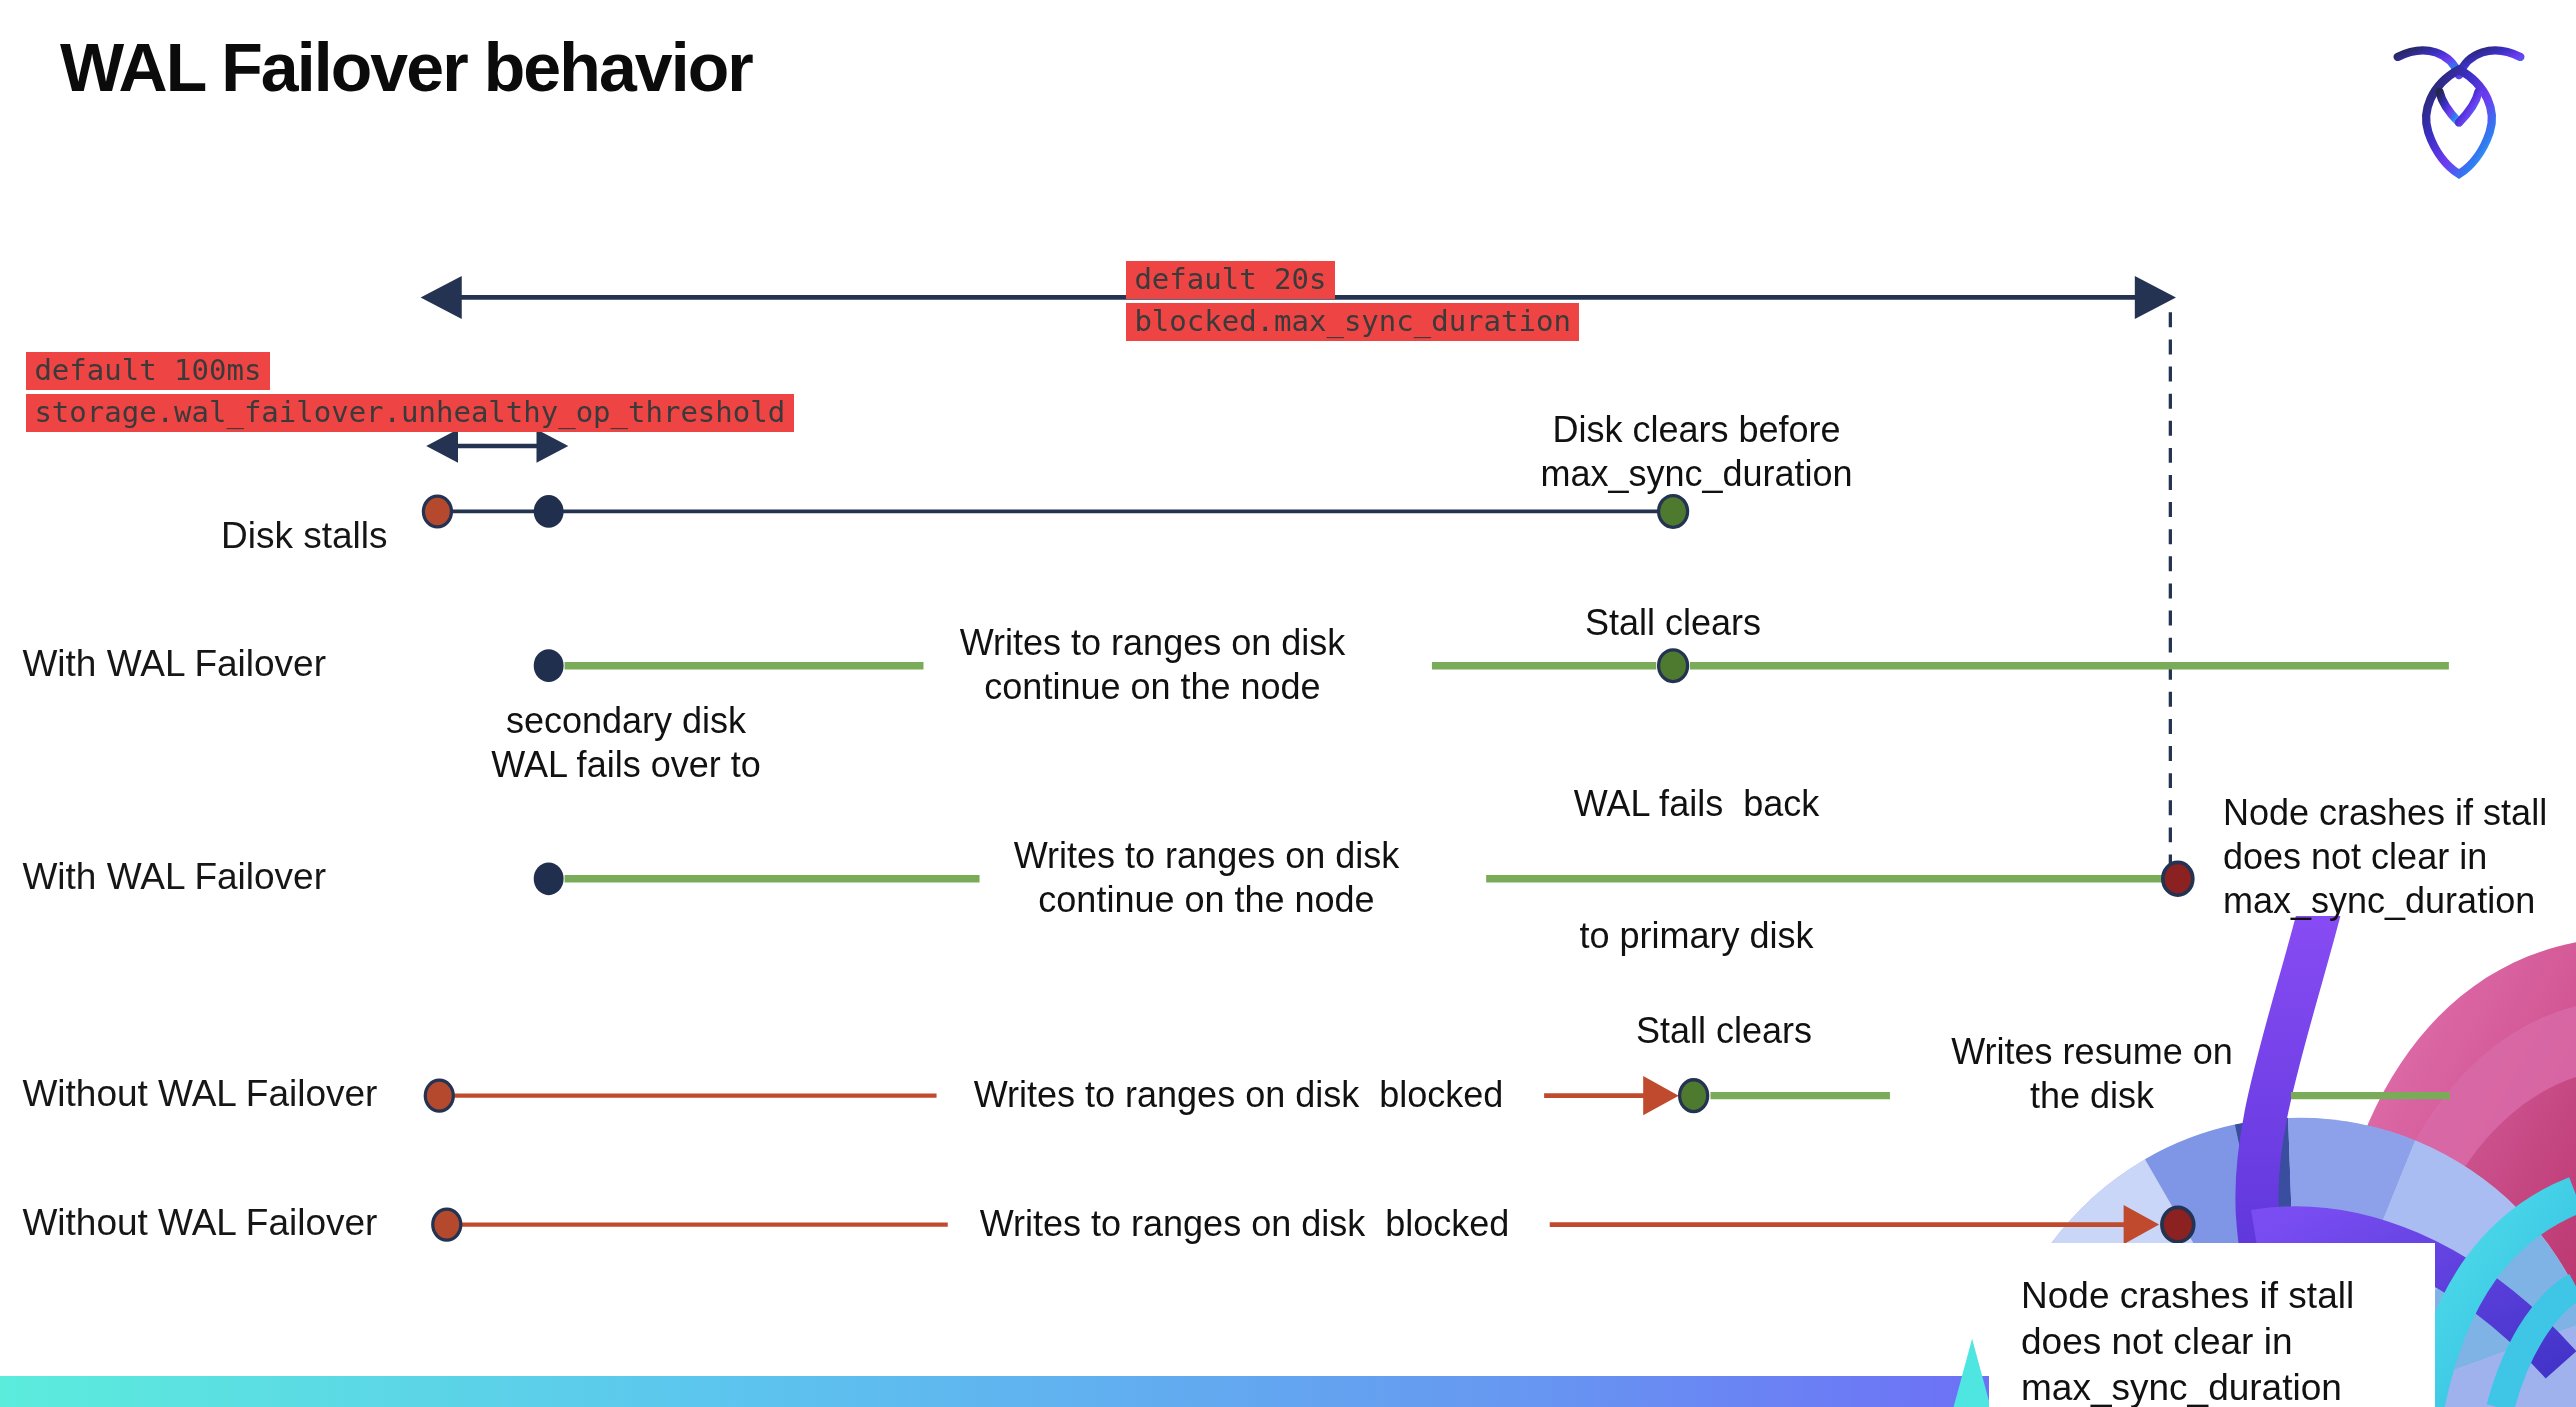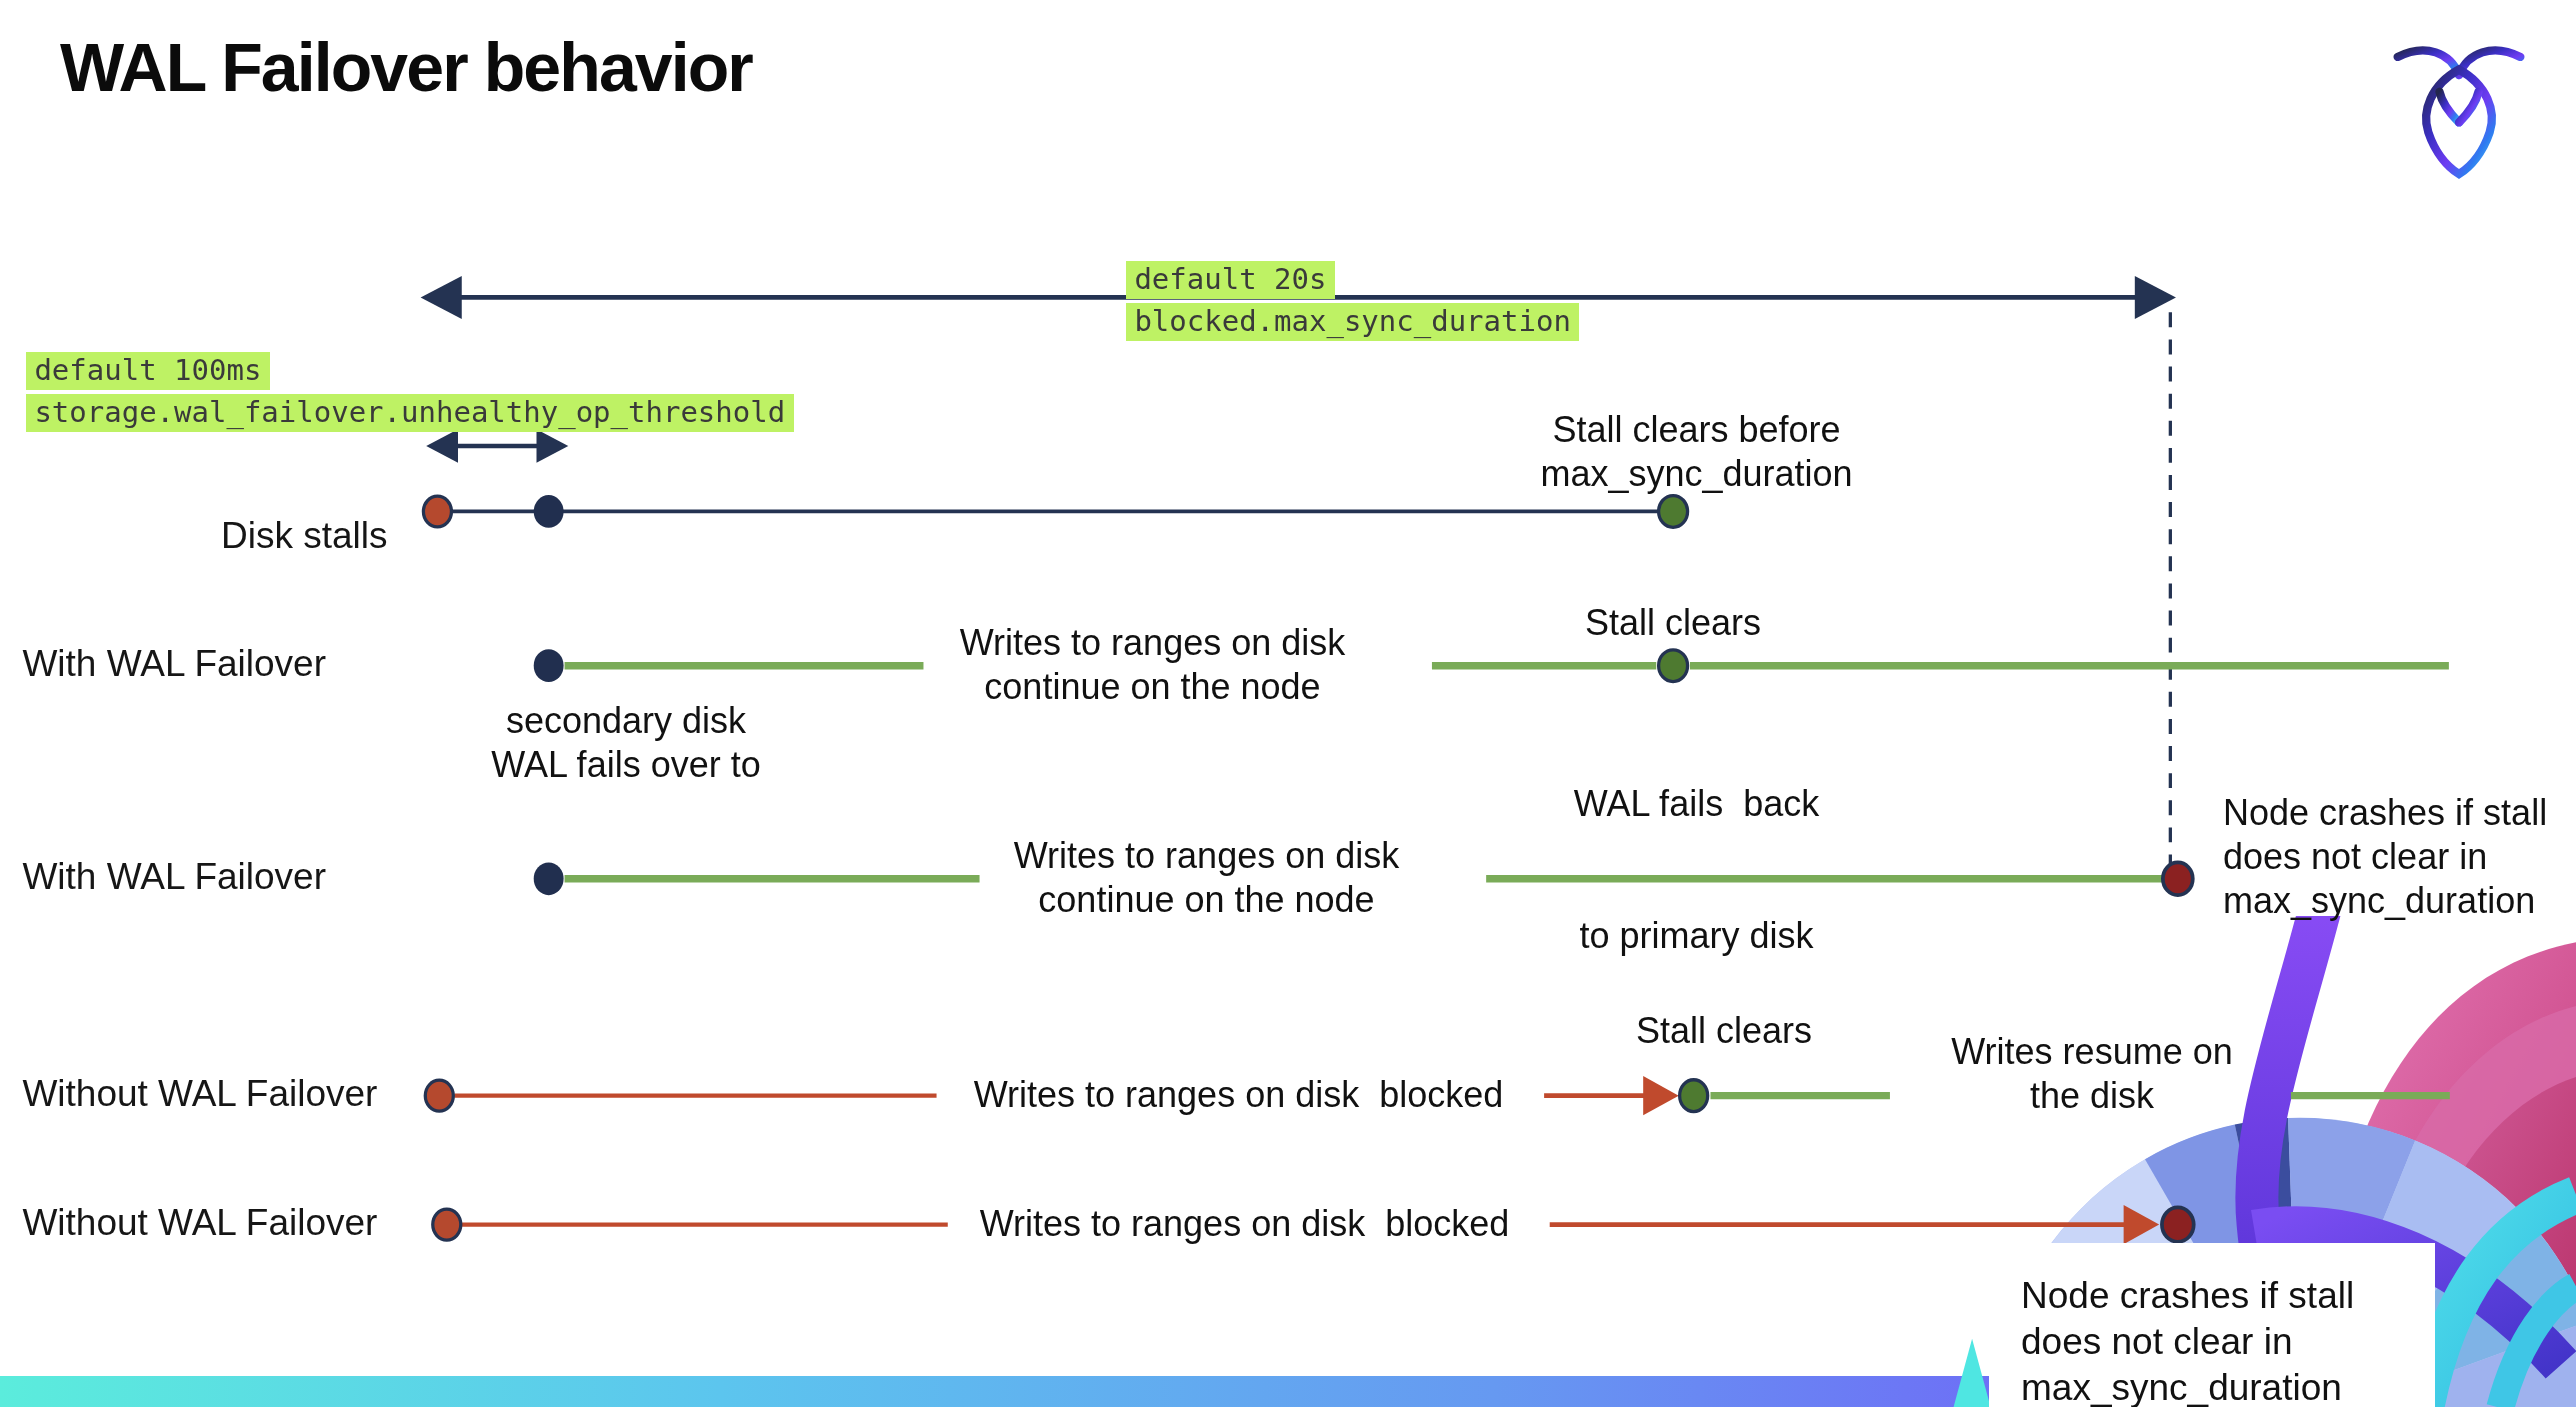--- a/index.html
+++ b/index.html
@@ -1,21 +1,21 @@
 <!DOCTYPE html>
 <html style="font-size:15px"><head>
 <meta charset="utf-8">
 <style>
   html,body{margin:0;padding:0;background:#ffffff;}
   #canvas{position:relative;width:2576px;height:1408px;background:#ffffff;overflow:hidden;
           font-family:"Liberation Sans",sans-serif;color:#141414;}
   .abs{position:absolute;}
   #page-title{left:60px;top:28px;font-size:68px;font-weight:800;letter-spacing:-1.9px;color:#0b0b0b;}
   .mono-label{line-height:0;}
-  .mono-label span{display:inline-block;background:#bef264;color:#3a3a3a;
+  .mono-label span{display:inline-block;background:#ef4444;color:#3a3a3a;
       font-family:"DejaVu Sans Mono","Liberation Mono",monospace;font-size:29px;line-height:33px;
       padding:1.9px 8.4px 2.8px 8.4px;margin-bottom:4.7px;}
   .mono-label div{line-height:0;}
   .row-label{font-size:37px;color:#161616;white-space:nowrap;}
   .callout{font-size:36px;line-height:44px;color:#111111;text-align:center;}
   .callout.left{text-align:left;}
   .pre{white-space:pre;}
   #white-box{left:1989px;top:1243px;width:446px;height:165px;background:#ffffff;z-index:6;}
   #node-crashes-2{left:2021px;top:1273px;width:411px;z-index:7;font-size:37px;line-height:46px;}
   #bottom-bar{left:0;top:1376px;width:2576px;height:32px;z-index:1;
@@ -150,21 +150,21 @@
     <div><span>storage.wal_failover.unhealthy_op_threshold</span></div>
   </div>
 
   <div class="abs t row-label" style="left:221px;top:515px;">Disk stalls</div>
   <div class="abs t row-label" style="left:22.4px;top:643px;">With WAL Failover</div>
   <div class="abs t row-label" style="left:22.4px;top:856px;">With WAL Failover</div>
   <div class="abs t row-label" style="left:22.4px;top:1073px;">Without WAL Failover</div>
   <div class="abs t row-label" style="left:22.4px;top:1202px;">Without WAL Failover</div>
 
   <div class="abs t callout" style="left:1514px;top:408px;width:365px;">
-    <div>Stall clears before</div>
+    <div>Disk clears before</div>
     <div>max_sync_duration</div>
   </div>
 
   <div class="abs t callout" style="left:935px;top:621px;width:435px;">
     <div>Writes to ranges on disk</div>
     <div>continue on the node</div>
   </div>
 
   <div class="abs t callout" style="left:1533px;top:601px;width:280px;">Stall clears</div>
 

